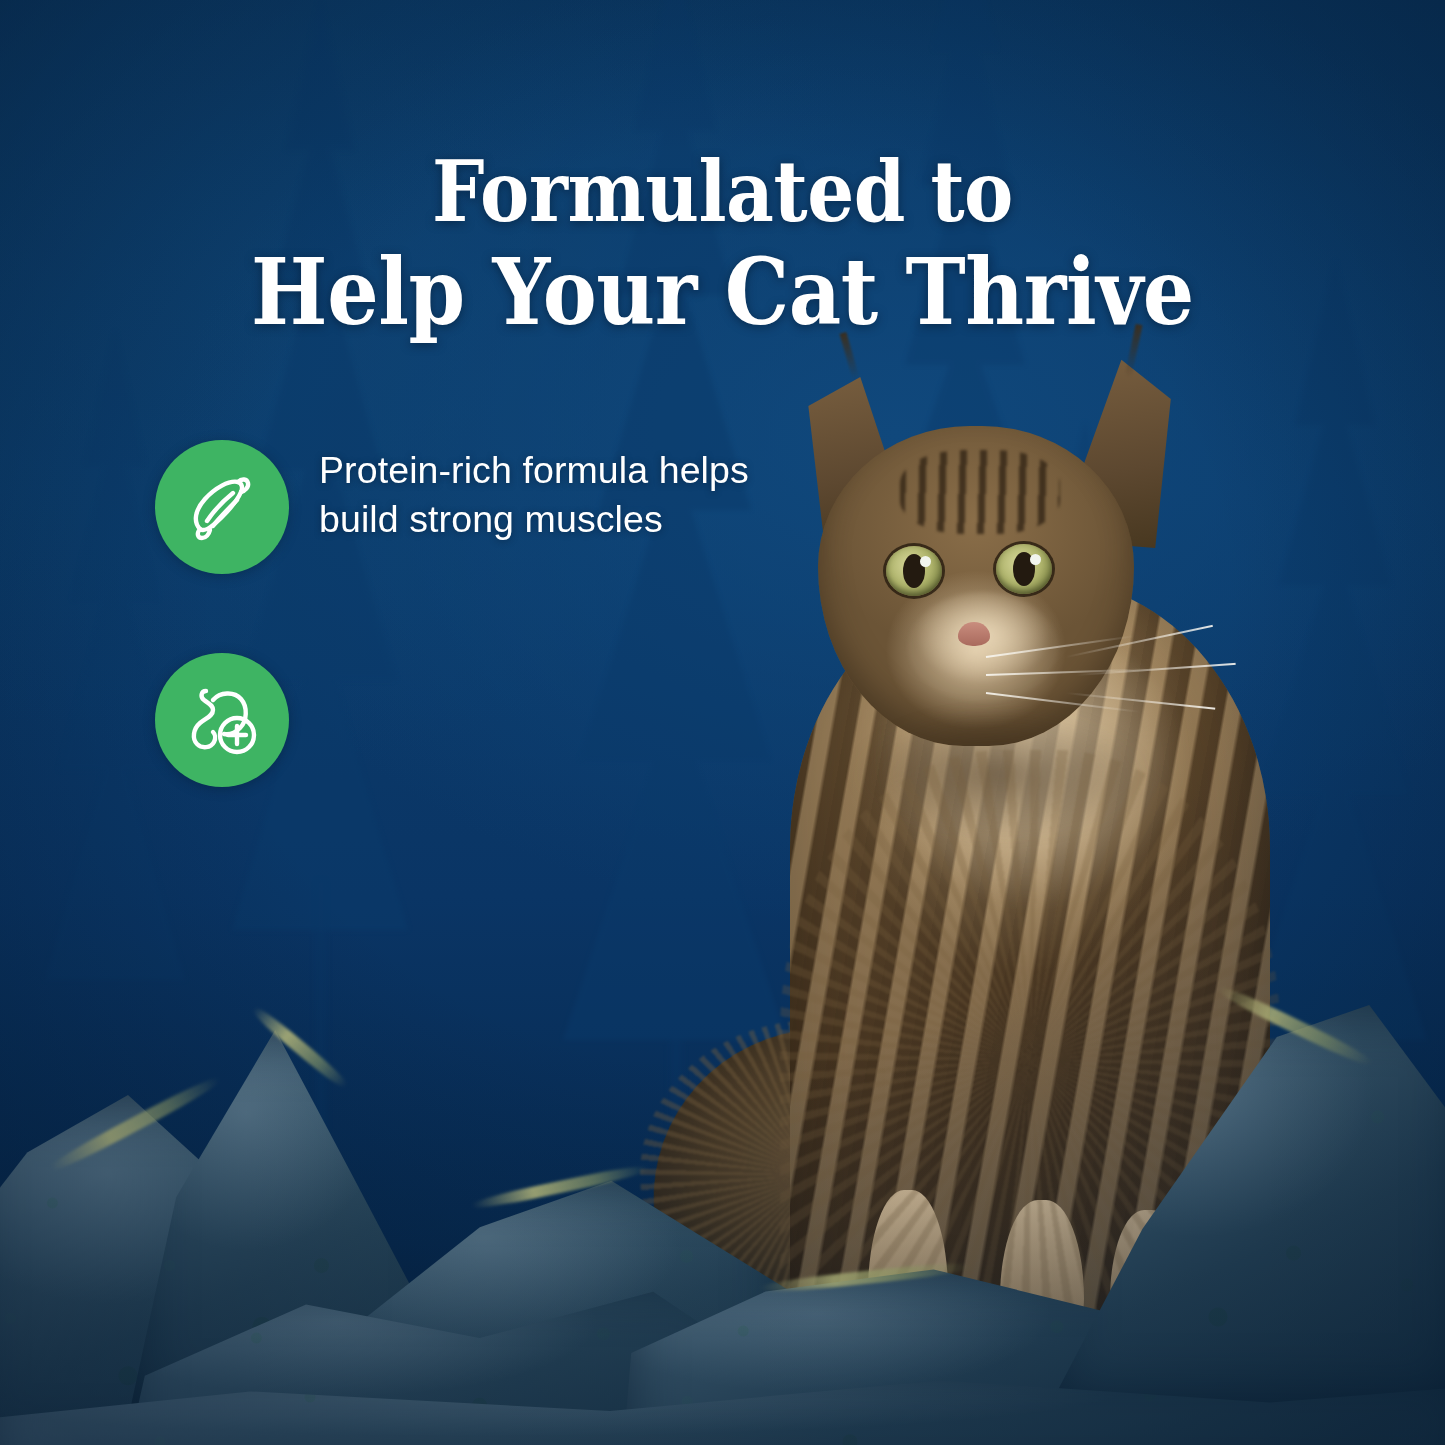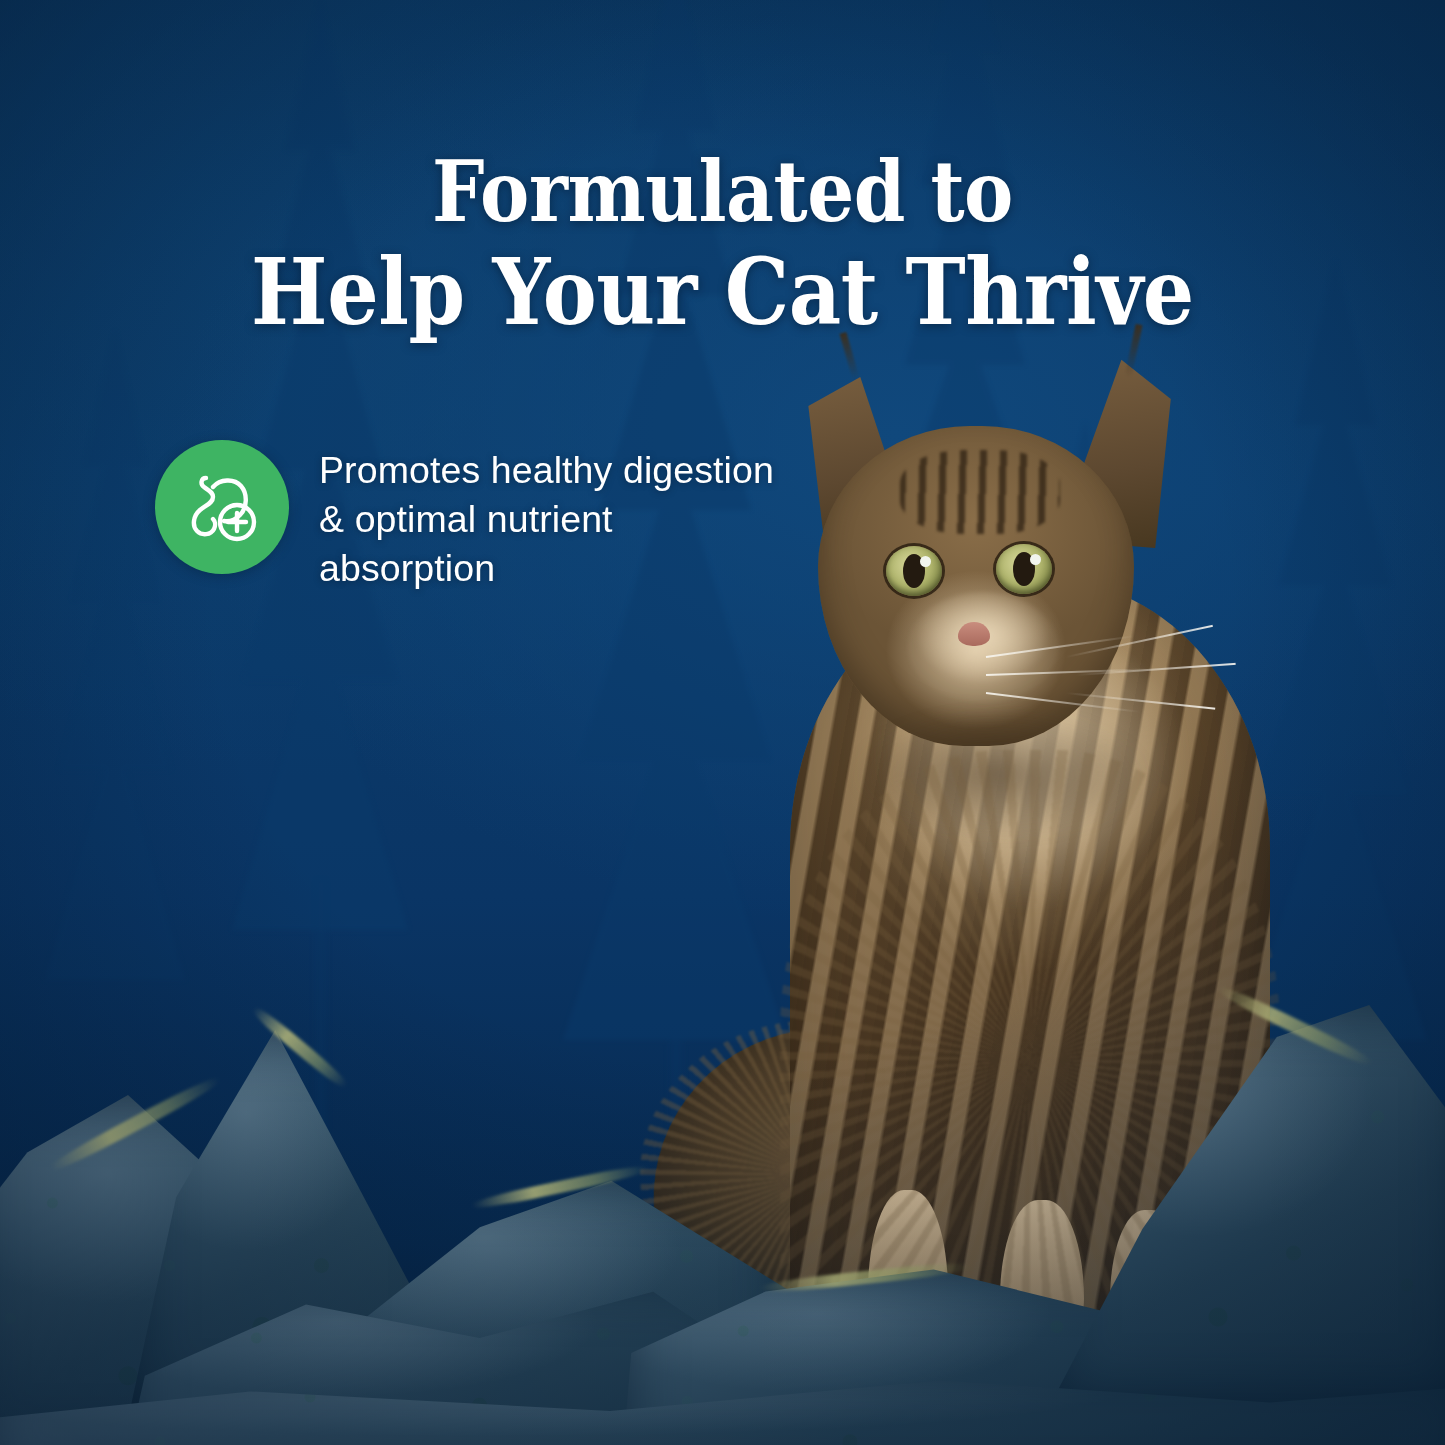--- a/index.html
+++ b/index.html
@@ -387,32 +387,45 @@
 
   <div class="bg-vignette"></div>
 
   <h1 class="headline">
     <span class="l1">Formulated to</span>
     <span class="l2">Help Your Cat Thrive</span>
   </h1>
 
   <div class="benefits">
 
+    <div class="benefit">
+      <div class="bullet-icon">
+        <svg width="84" height="84" viewBox="0 0 84 84" aria-hidden="true">
+          <g fill="none" stroke="#ffffff" stroke-width="4.4" stroke-linecap="round" stroke-linejoin="round">
+            <path d="M20 64 C13 57 15 45 25 34 C35 23 49 15 58 17 C62 18 63 23 61 27 C58 34 50 44 42 52 C34 60 25 68 20 64 Z"></path>
+            <path d="M58 17 C62 13 67 14 68 18 C69 22 65 26 61 27"></path>
+            <path d="M20 64 C16 69 18 73 22 73 C26 73 29 69 30 65"></path>
+            <path d="M27 56 C33 47 43 36 53 28"></path>
+            <path d="M33 61 C39 53 49 43 57 35"></path>
+          </g>
+        </svg>
+      </div>
+      <div class="benefit-text">Protein-rich formula helps build strong muscles</div>
+    </div>
 
 
     <div class="benefit">
       <div class="bullet-icon">
         <svg width="84" height="84" viewBox="0 0 84 84" aria-hidden="true">
           <g fill="none" stroke="#ffffff" stroke-width="4.4" stroke-linecap="round" stroke-linejoin="round">
             <path d="M26 13 C21 13 20 19 24 22 C29 26 33 27 33 32 C33 38 26 40 20 45 C13 51 12 61 17 66 C22 71 31 70 34 64 C36 60 35 56 33 54"></path>
             <path d="M33 22 C40 14 54 13 61 21 C68 29 67 43 60 50 C55 55 49 57 44 56"></path>
             <circle cx="57" cy="57" r="17"></circle>
             <path d="M57 48 L57 66"></path>
             <path d="M48 57 L66 57"></path>
           </g>
         </svg>
       </div>
-      <div class="benefit-text">Promotes healthy digestion &amp; optimal nutrient absorption</div>
     </div>
 
   </div>
 
 </div>
 
 </body></html>

